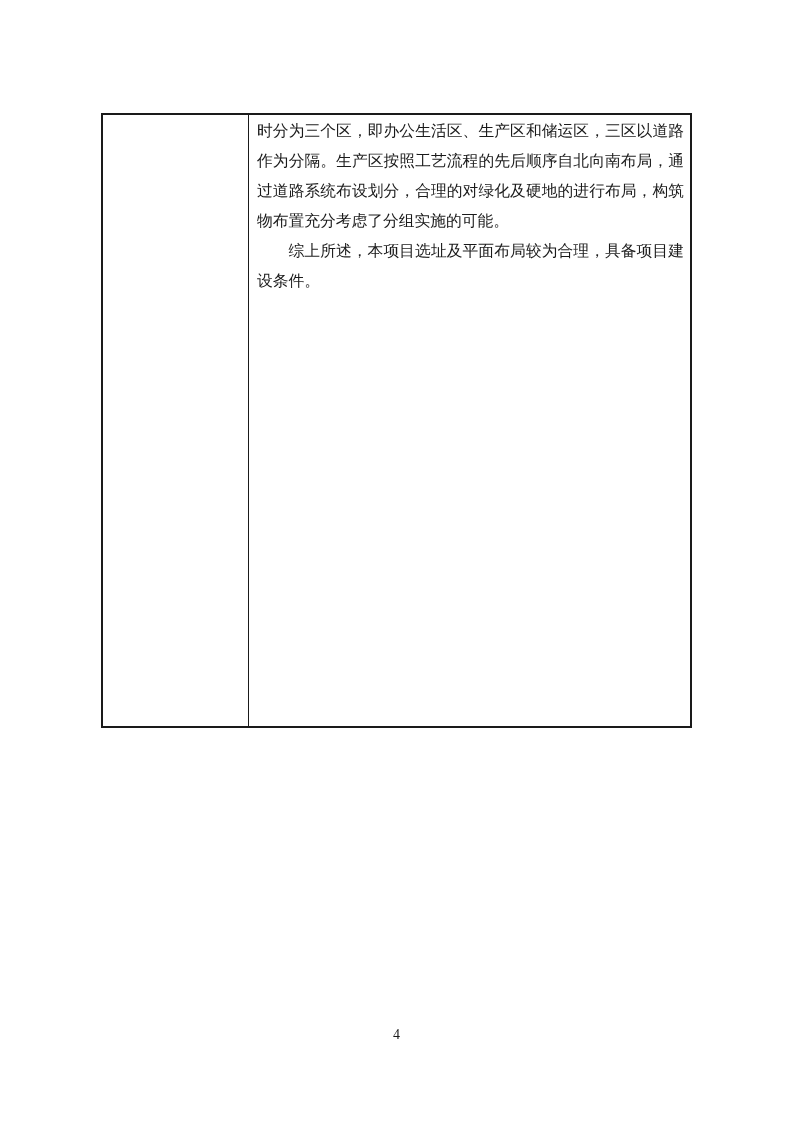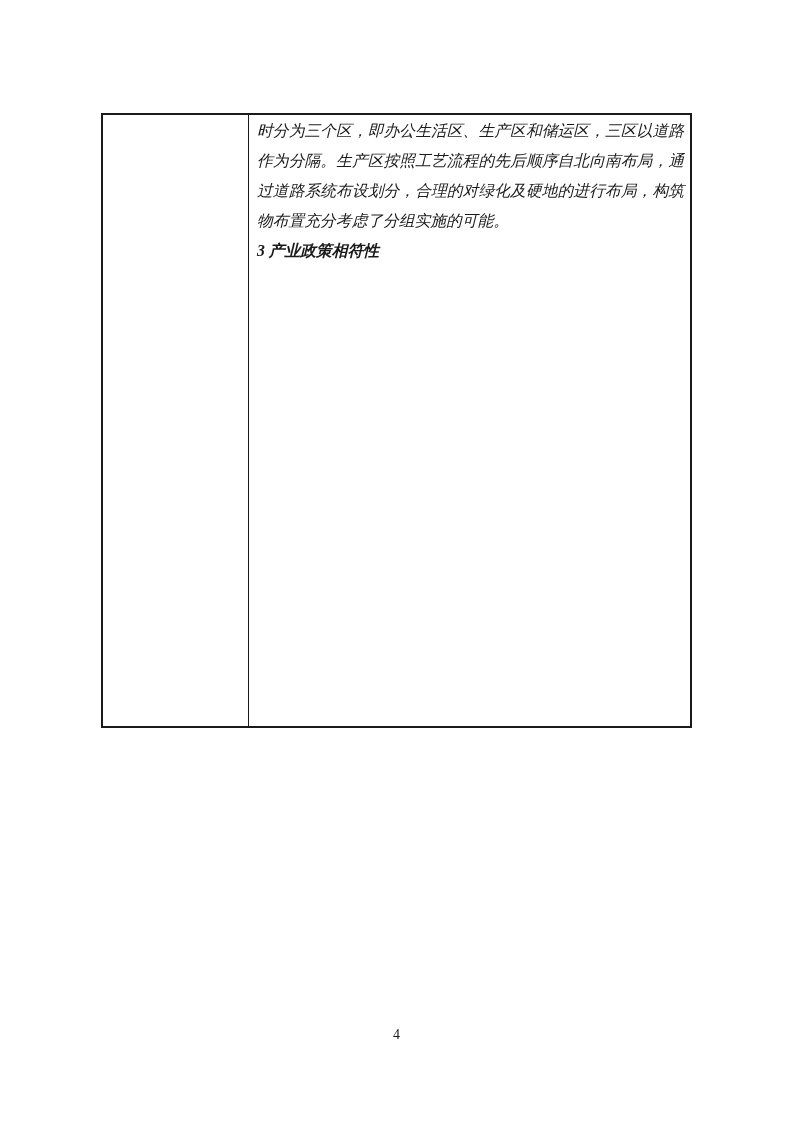--- a/index.html
+++ b/index.html
@@ -40,21 +40,20 @@
     overflow: hidden;
   }
   .para, .heading {
     margin: 0;
     font-size: 15.75px;
     line-height: 30px;
     text-align: justify;
     text-justify: inter-ideograph;
     color: #1a1a1a;
     font-weight: normal;
-    font-style: italic;
   }
   .para.indent {
     text-indent: 2em;
   }
   .heading {
     font-weight: bold;
     text-align: left;
   }
   .page-number {
     position: absolute;
@@ -69,19 +68,19 @@
 </style>
 </head>
 <body>
 
 <div class="page">
 
   <div class="review-table">
     <div class="cell-left"></div>
     <div class="cell-right">
       <p class="para no-indent">时分为三个区，即办公生活区、生产区和储运区，三区以道路作为分隔。生产区按照工艺流程的先后顺序自北向南布局，通过道路系统布设划分，合理的对绿化及硬地的进行布局，构筑物布置充分考虑了分组实施的可能。</p>
-      <h3 class="heading">3 产业政策相符性</h3>
+      <p class="para indent">综上所述，本项目选址及平面布局较为合理，具备项目建设条件。</p>
     </div>
   </div>
 
   <div class="page-number">4</div>
 
 </div>
 
 </body></html>

